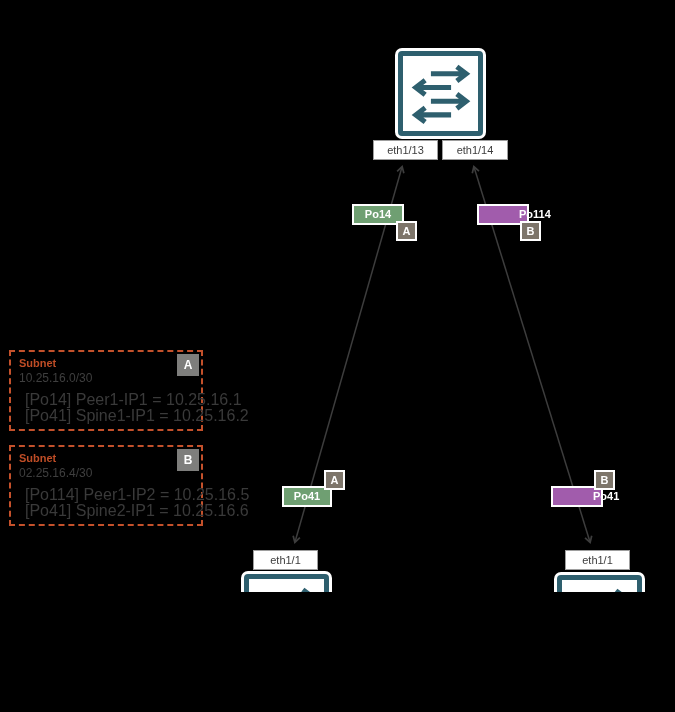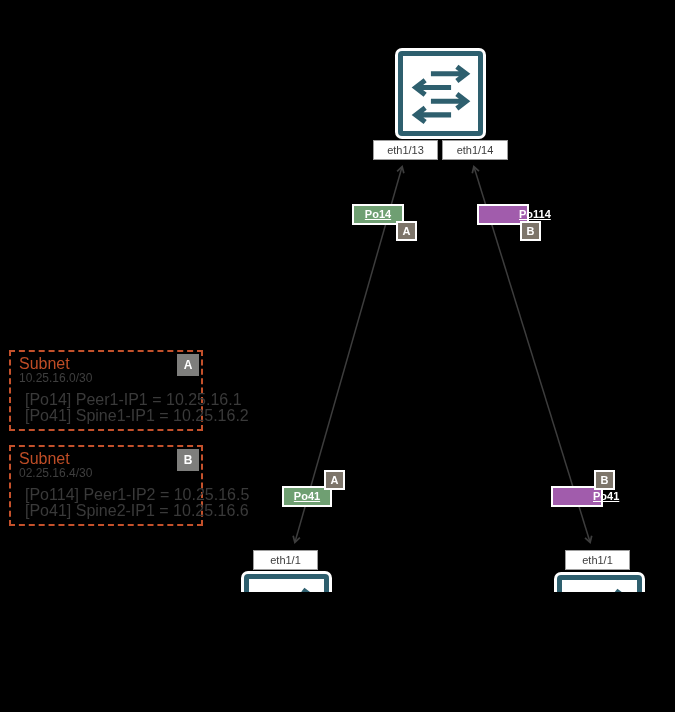--- a/index.html
+++ b/index.html
@@ -22,39 +22,39 @@
   .port-label {
     position:absolute; z-index:3; box-sizing:border-box; height:20px;
     background:#fff; border:1px solid #9e9e9e; color:#3d3d3d;
     font-size:11px; text-align:center; line-height:18px;
   }
 
   
   .chip {
     position:absolute; z-index:3; box-sizing:border-box; height:21px;
     border:2px solid #fff; color:#fff; font-weight:bold; font-size:11px;
-    text-align:center; line-height:17px;text-decoration:underline;
+    text-align:center; line-height:17px;
   }
   .chip.green  { background:var(--c-green,#6F9F72); }
   .chip.purple { background:var(--c-purple,#A15CAC);padding-left:40px; }
 
   
   .zone-badge {
     position:absolute; z-index:4; box-sizing:border-box; width:21px; height:20px;
     background:var(--c-badge,#7D756A); border:2px solid #fff; color:#fff;
     font-weight:bold; font-size:11px; text-align:center; line-height:16px;
   }
 
   
   .subnet-box {
     position:absolute; z-index:3; box-sizing:border-box; width:194px; height:81px;
     border:2px dashed var(--c-subnet-border,#C4512B);
     padding:4px 8px 6px 8px; background:transparent;
   }
-  .subnet-title { color:var(--c-subnet-title,#BF4D26); font-weight:normal; font-size:16px; line-height:15px; }
+  .subnet-title { color:var(--c-subnet-title,#BF4D26); font-weight:bold; font-size:11px; line-height:15px; }
   .subnet-cidr  { color:#3F3F3F; font-size:12px; line-height:15px; margin-bottom:6px; }
   .subnet-entry { color:var(--c-dim-text,#3A3A3A); font-size:16px; line-height:16px; padding-left:6px; white-space:nowrap; }
   .subnet-zone {
     position:absolute; top:2px; right:2px; width:22px; height:22px;
     background:#7E7E7C; color:#fff; font-weight:bold; font-size:12px;
     text-align:center; line-height:22px;
   }
 
   
   .peer-label {

